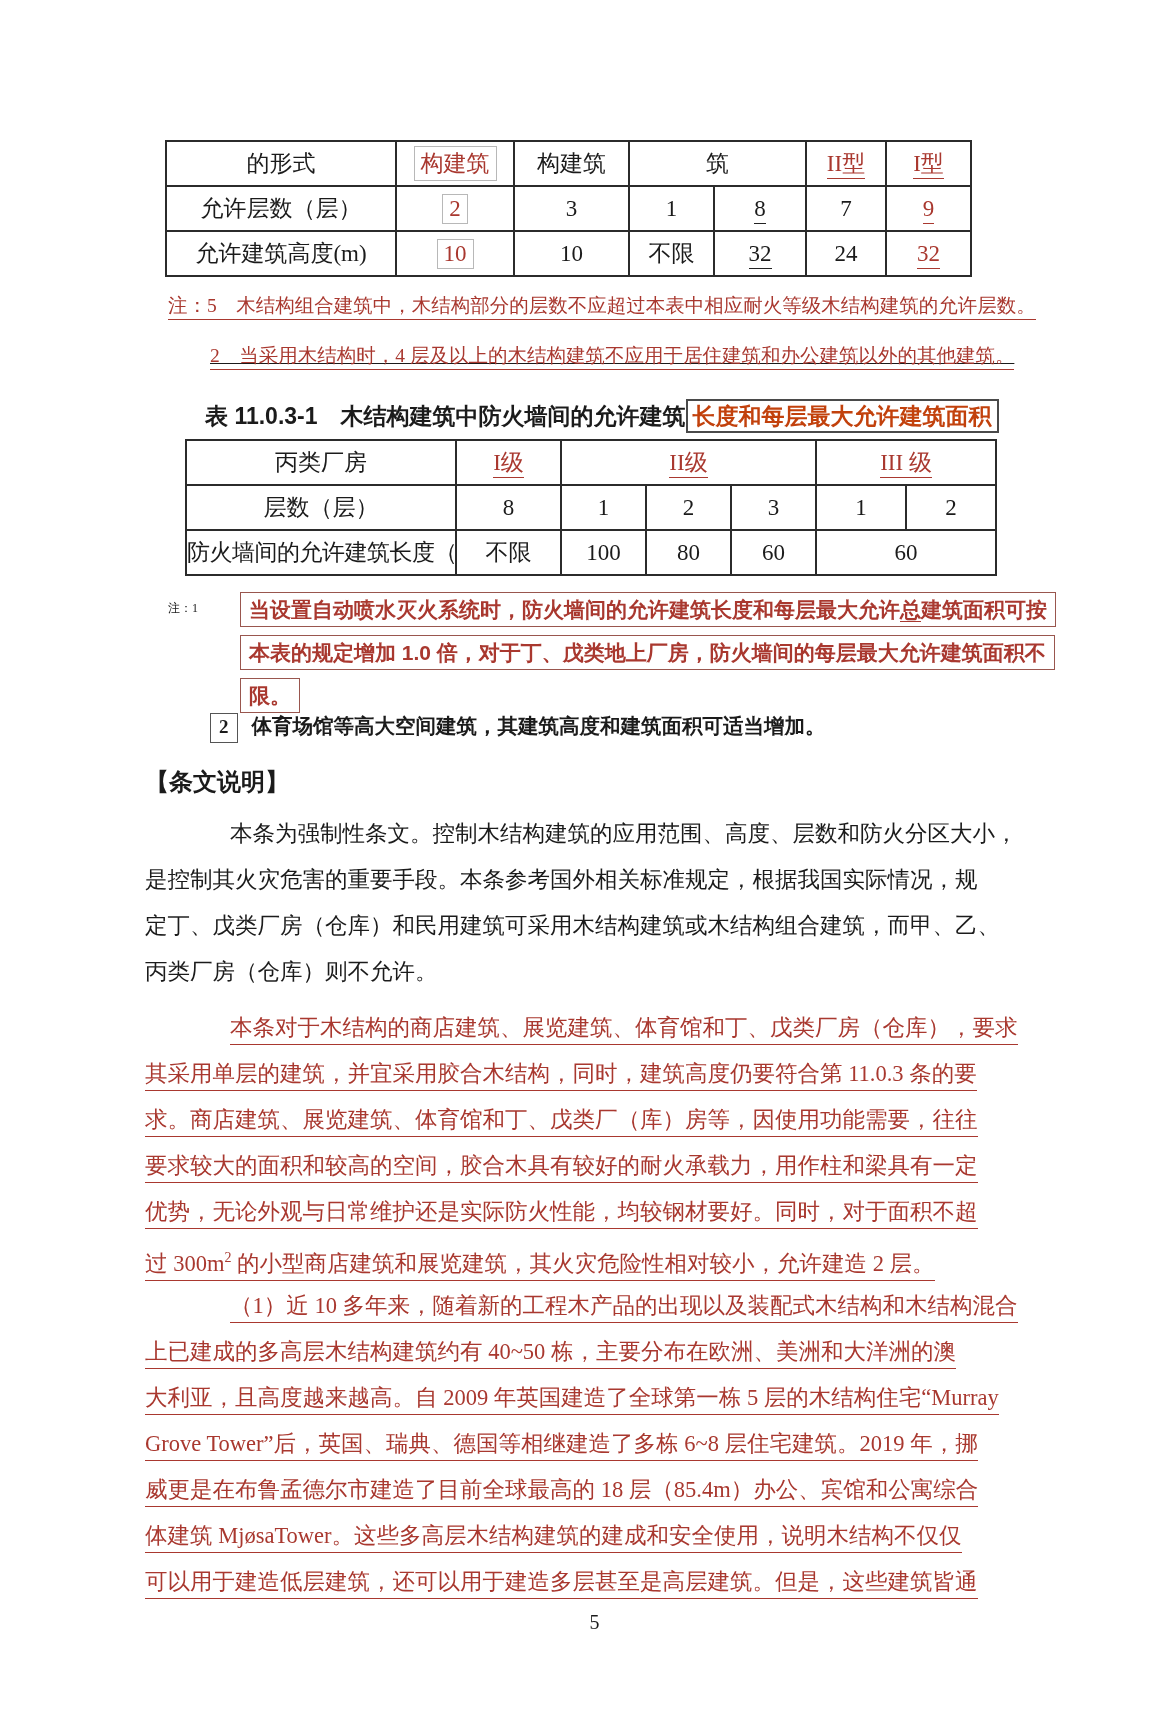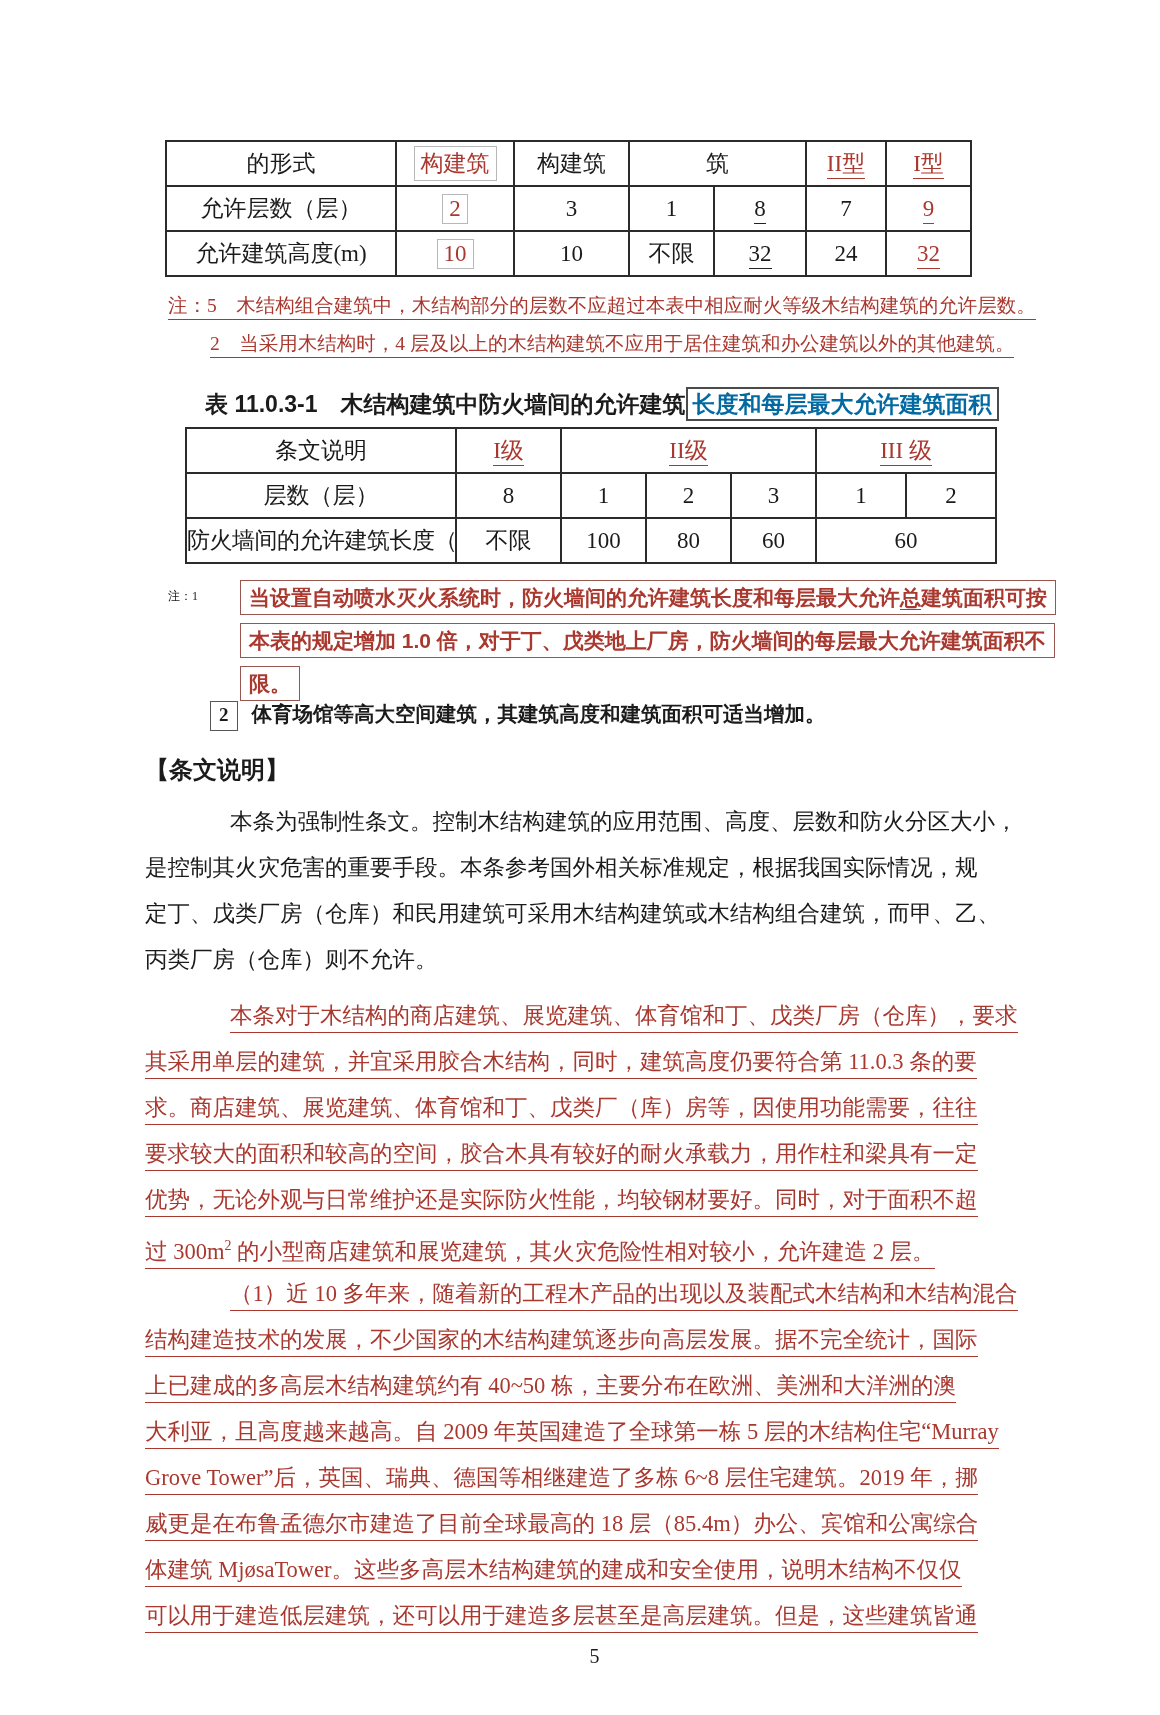--- a/index.html
+++ b/index.html
@@ -25,21 +25,21 @@
   .ins-cell{display:inline-block;color:#a9382f;border:1px solid #b8b8b8;padding:1px 6px;}
 
   
   .tnote{font-size:19.5px;line-height:26px;white-space:nowrap;margin-left:23px;}
   .tnote .u-red{padding-bottom:3px;}
   .tnote.second{margin-left:65px;}
 
   
   .t2title{margin:32px 0 8px 60px;white-space:nowrap;line-height:30px;
            font-family:"Liberation Sans","DejaVu Sans",sans-serif;font-weight:bold;font-size:23px;}
-  .t2title .boxed{color:#0369a1;border:2px solid #4a4a4a;padding:2px 5px;}
+  .t2title .boxed{color:#c2410c;border:2px solid #4a4a4a;padding:2px 5px;}
 
   
   .noteblock{display:flex;margin-top:16px;margin-left:23px;}
   .noteblock .nlabel{font-size:12px;width:72px;flex:0 0 72px;padding-top:8px;}
   .noteblock .nboxes{display:flex;flex-direction:column;align-items:flex-start;gap:8px;}
   .nbox{display:inline-block;border:1px solid #99564e;color:#a9382f;
         font-family:"Liberation Sans","DejaVu Sans",sans-serif;
         font-size:21px;line-height:23px;padding:5px 8px;white-space:nowrap;font-weight:bold;}
   .nbox .inner-u{border-bottom:1px solid #a9382f;}
 
@@ -100,41 +100,41 @@
       <td><span class="u-blk">32</span></td>
       <td><span>24</span></td>
       <td><span class="u-red">32</span></td>
     </tr>
   </tbody>
     </table>
 
   <div class="tnote" style="margin-top:16px;">
     <span class="u-red">注：5　木结构组合建筑中，木结构部分的层数不应超过本表中相应耐火等级木结构建筑的允许层数。</span>
   </div>
-  <div class="tnote second" style="margin-top:12px;">
+  <div class="tnote second" style="margin-top:24px;text-decoration:underline;">
     <span class="u-red">2　当采用木结构时，4 层及以上的木结构建筑不应用于居住建筑和办公建筑以外的其他建筑。</span>
   </div>
 
   <div class="t2title">
     <span>表 11.0.3-1　木结构建筑中防火墙间的允许建筑</span><span class="boxed">长度和每层最大允许建筑面积</span>
   </div>
 
   <table class="dtable t2">
     <colgroup>
       <col style="width:270px">
         <col style="width:105px">
         <col style="width:85px">
       <col style="width:85px">
         <col style="width:85px">
         <col style="width:90px">
         <col style="width:90px">
     </colgroup>
     <tbody>
         <tr>
-      <td><span>条文说明</span></td>
+      <td><span>丙类厂房</span></td>
       <td><span class="u-red">I级</span></td>
       <td colspan="3"><span class="u-red">II级</span></td>
       <td colspan="2"><span class="u-red">III 级</span></td>
     </tr>
     <tr>
       <td><span>层数（层）</span></td>
       <td><span>8</span></td>
       <td><span>1</span></td>
       <td><span>2</span></td>
       <td><span>3</span></td>
@@ -178,21 +178,20 @@
     <div class="pline ind"><span class="rtxt">本条对于木结构的商店建筑、展览建筑、体育馆和丁、戊类厂房（仓库），要求</span></div>
     <div class="pline"><span class="rtxt">其采用单层的建筑，并宜采用胶合木结构，同时，建筑高度仍要符合第 11.0.3 条的要</span></div>
     <div class="pline"><span class="rtxt">求。商店建筑、展览建筑、体育馆和丁、戊类厂（库）房等，因使用功能需要，往往</span></div>
     <div class="pline"><span class="rtxt">要求较大的面积和较高的空间，胶合木具有较好的耐火承载力，用作柱和梁具有一定</span></div>
     <div class="pline"><span class="rtxt">优势，无论外观与日常维护还是实际防火性能，均较钢材要好。同时，对于面积不超</span></div>
     <div class="pline"><span class="rtxt"><span>过 300m</span><span class="sup">2</span><span> 的小型商店建筑和展览建筑，其火灾危险性相对较小，允许建造 2 层。</span></span></div>
   </div>
 
   <div class="para tighter">
     <div class="pline ind"><span class="rtxt">（1）近 10 多年来，随着新的工程木产品的出现以及装配式木结构和木结构混合</span></div>
-    <div class="pline"><span class="rtxt">结构建造技术的发展，不少国家的木结构建筑逐步向高层发展。据不完全统计，国际</span></div>
     <div class="pline"><span class="rtxt">上已建成的多高层木结构建筑约有 40~50 栋，主要分布在欧洲、美洲和大洋洲的澳</span></div>
     <div class="pline"><span class="rtxt">大利亚，且高度越来越高。自 2009 年英国建造了全球第一栋 5 层的木结构住宅“Murray</span></div>
     <div class="pline"><span class="rtxt">Grove Tower”后，英国、瑞典、德国等相继建造了多栋 6~8 层住宅建筑。2019 年，挪</span></div>
     <div class="pline"><span class="rtxt">威更是在布鲁孟德尔市建造了目前全球最高的 18 层（85.4m）办公、宾馆和公寓综合</span></div>
     <div class="pline"><span class="rtxt">体建筑 MjøsaTower。这些多高层木结构建筑的建成和安全使用，说明木结构不仅仅</span></div>
     <div class="pline"><span class="rtxt">可以用于建造低层建筑，还可以用于建造多层甚至是高层建筑。但是，这些建筑皆通</span></div>
   </div>
 
   <div class="pagenum">5</div>
 

